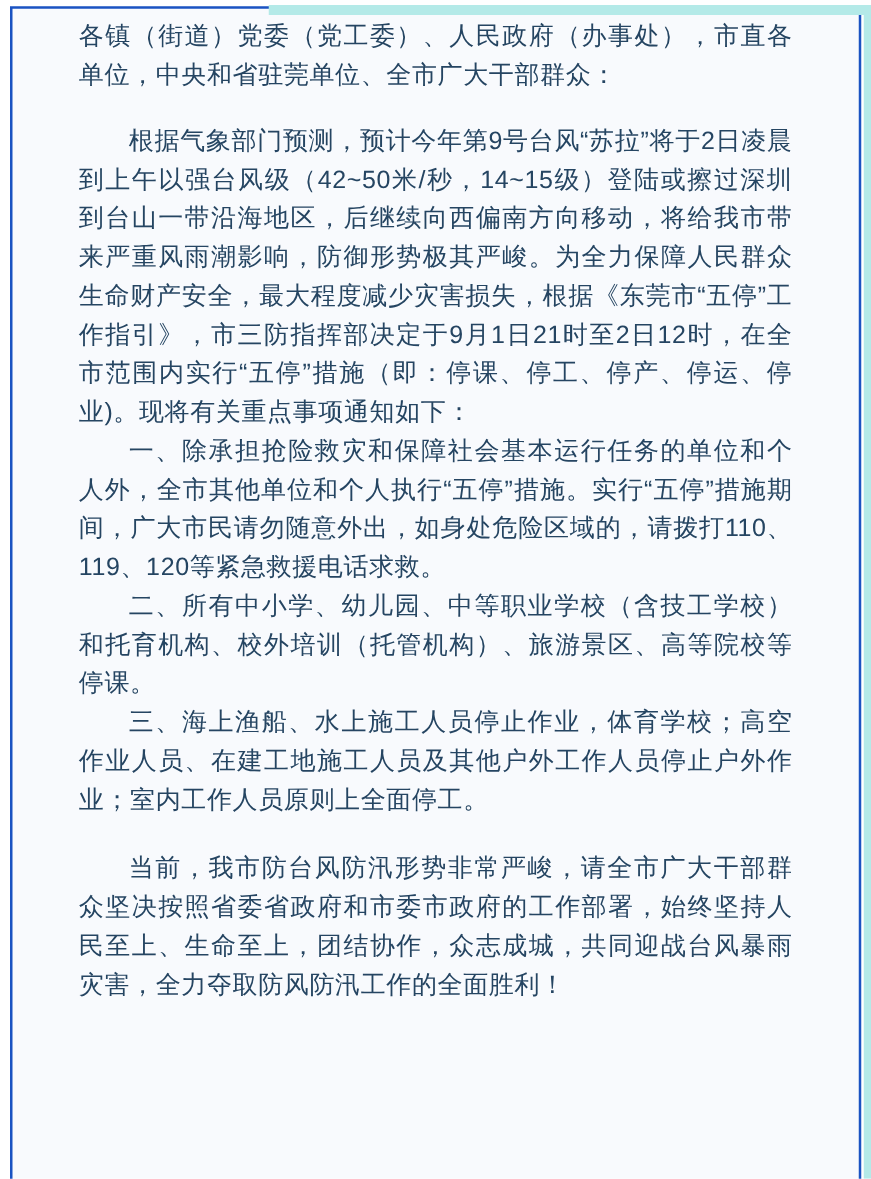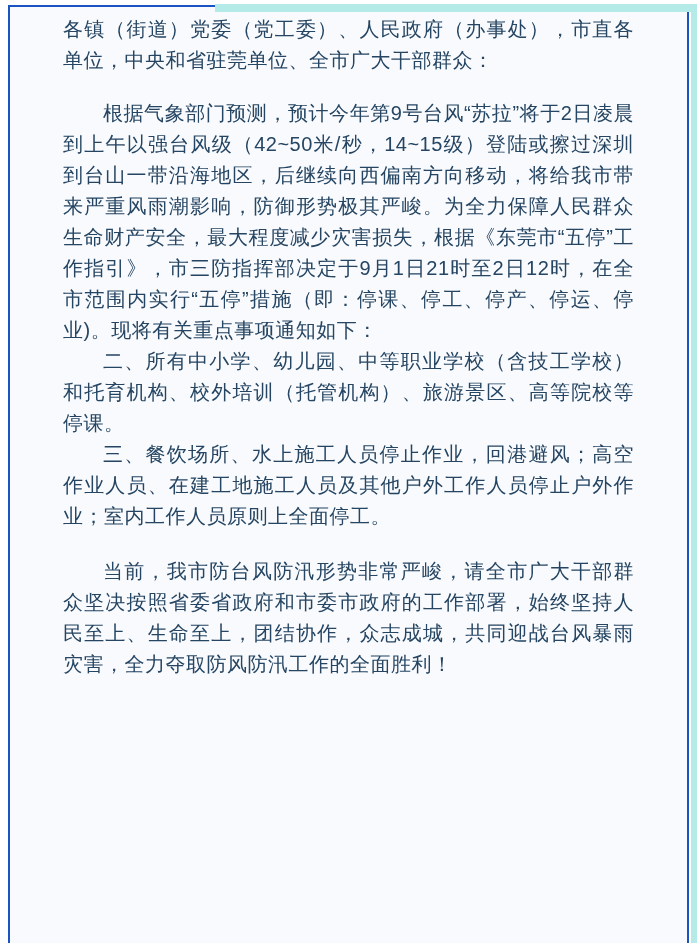--- a/index.html
+++ b/index.html
@@ -75,24 +75,25 @@
 
   <div class="accent-top"></div>
   <div class="accent-right"></div>
 
   <div class="notice-box">
 
     <p class="salutation">各镇（街道）党委（党工委）、人民政府（办事处），市直各单位，中央和省驻莞单位、全市广大干部群众：</p>
 
     <p class="intro indent-2em">根据气象部门预测，预计今年第9号台风“苏拉”将于2日凌晨到上午以强台风级（42~50米/秒，14~15级）登陆或擦过深圳到台山一带沿海地区，后继续向西偏南方向移动，将给我市带来严重风雨潮影响，防御形势极其严峻。为全力保障人民群众生命财产安全，最大程度减少灾害损失，根据《东莞市“五停”工作指引》，市三防指挥部决定于9月1日21时至2日12时，在全市范围内实行“五停”措施（即：停课、停工、停产、停运、停业)。现将有关重点事项通知如下：</p>
 
+    <p class="indent-2em">一、除承担抢险救灾和保障社会基本运行任务的单位和个人外，全市其他单位和个人执行“五停”措施。实行“五停”措施期间，广大市民请勿随意外出，如身处危险区域的，请拨打110、119、120等紧急救援电话求救。</p>
 
     <p class="indent-2em">二、所有中小学、幼儿园、中等职业学校（含技工学校）和托育机构、校外培训（托管机构）、旅游景区、高等院校等停课。</p>
 
-    <p class="indent-2em">三、餐饮场所、水上施工人员停止作业，回港避风；高空作业人员、在建工地施工人员及其他户外工作人员停止户外作业；室内工作人员原则上全面停工。</p>
+    <p class="indent-2em">三、海上渔船、水上施工人员停止作业，体育学校；高空作业人员、在建工地施工人员及其他户外工作人员停止户外作业；室内工作人员原则上全面停工。</p>
 
 
 
 
     <p class="closing indent-2em">当前，我市防台风防汛形势非常严峻，请全市广大干部群众坚决按照省委省政府和市委市政府的工作部署，始终坚持人民至上、生命至上，团结协作，众志成城，共同迎战台风暴雨灾害，全力夺取防风防汛工作的全面胜利！</p>
 
   </div>
 
 </div>
 

